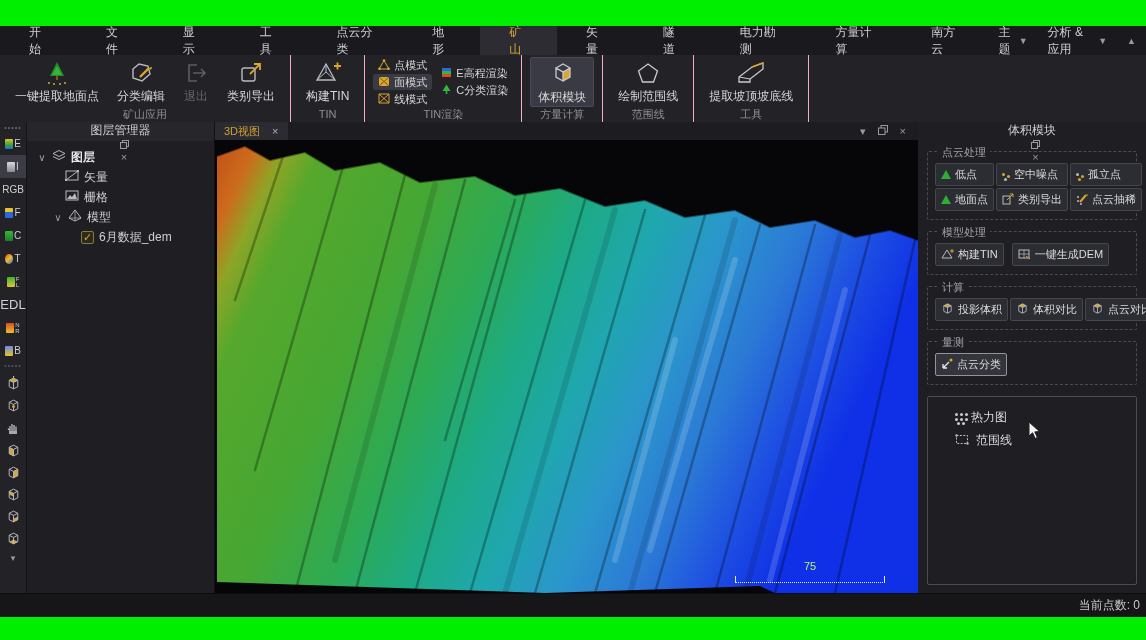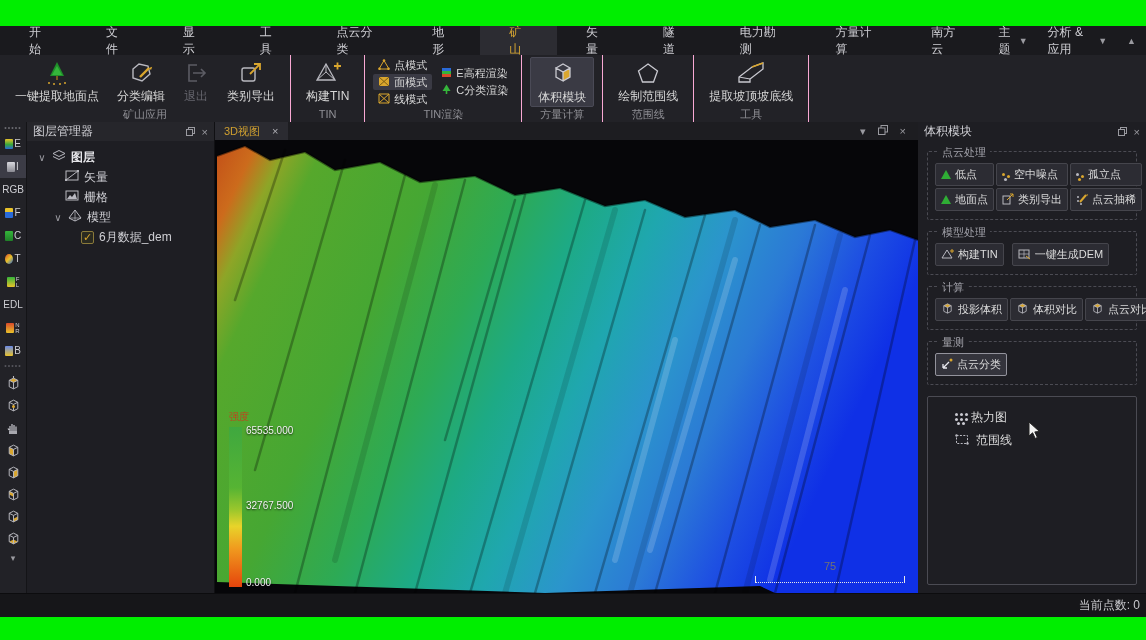--- a/index.html
+++ b/index.html
@@ -51,21 +51,21 @@
   .lt.selected { background:#3c3c46; }
   .mini { width:8px; height:10px; border-radius:1px; flex:none; }
   .st { font-size:6px; line-height:6px; text-align:center; }
   .cubes { display:flex; flex-direction:column; gap:5px; margin-top:6px; align-items:center; }
   .sep-dots { color:#55555c; font-size:7px; line-height:8px; letter-spacing:1px; }
 
   
   #layer-panel { width:188px; background:#1e1e23; border-right:1px solid #101013;
     display:flex; flex-direction:column; }
   .panel-title { height:19px; display:flex; align-items:center; padding:0 6px;
-    background:#26262b; font-size:12px; color:#cfcfd4; }
+    background:#26262b; font-size:12px; color:#cfcfd4;flex-direction:column; }
   .panel-title .t-spacer { flex:1; }
   .ticon { color:#9a9aa0; font-size:11px; margin-left:7px; cursor:default; }
   .tree { padding:6px 4px; font-size:12px; }
   .trow { display:flex; align-items:center; height:20px; gap:5px; color:#cfcfd4; }
   .chev { color:#9a9aa0; font-size:10px; width:10px; text-align:center; }
   .ind1 { padding-left:6px; } .ind2 { padding-left:34px; } .ind3 { padding-left:22px; } .ind4 { padding-left:50px; }
   .bold { font-weight:bold; color:#e6e6ea; }
   .cbx { width:13px; height:13px; border:1px solid #8a7a3a; background:#2a2a20;
     color:#d9a62e; font-size:11px; line-height:11px; text-align:center; border-radius:2px; }
 
@@ -84,21 +84,21 @@
   #legend { position:absolute; left:14px; top:270px; font-size:10px; color:#f2f2f2; }
   #legend-title { color:#c2401f; font-size:10px; margin-bottom:3px; }
   .lgd-row { display:flex; }
   .lgd-bar { width:13px; height:160px;
     background:linear-gradient(180deg,#3fa83f 0%,#56b433 38%,#9cc72c 52%,#e8d42a 62%,#f09a1e 76%,#e5440c 100%); }
   .lgd-vals { position:relative; width:70px; margin-left:4px; }
   .lgd-vals span { position:absolute; left:0; text-shadow:0 1px 2px rgba(0,0,0,.8); }
   .lv-top { top:-2px; } .lv-mid { top:73px; } .lv-bot { top:150px; }
 
   
-  #scalebar { position:absolute; left:540px; bottom:10px; width:150px; height:20px; color:#737373; }
+  #scalebar { position:absolute; left:520px; bottom:10px; width:150px; height:20px; color:#bef264; }
   #scalebar .line { position:absolute; bottom:0; left:0; right:0; border-bottom:1px dotted #e8e8e8; }
   #scalebar .tick { position:absolute; bottom:0; width:1px; height:7px; background:#e8e8e8; }
   #scalebar .tick.r { right:0; }
   #scalebar .s-label { position:absolute; left:50%; transform:translateX(-50%); top:-3px; font-size:11px; }
 
   
   #right-panel { width:228px; background:#1e1e23; display:flex; flex-direction:column; }
   #rp-body { flex:1; padding:10px 9px 8px 9px; display:flex; flex-direction:column; }
   .gsec { position:relative; border:1px dashed #4b4b53; border-radius:2px;
     padding:11px 7px 8px 7px; margin-bottom:11px; }
@@ -363,21 +363,21 @@
     </div>
     <div class="lt">
       <span class="mini" style="border-radius:50%;background:linear-gradient(135deg,#d94a2a,#e8c22a 50%,#2a6ad8)"></span>
       <span>T</span>
     </div>
     <div class="lt">
       <span class="mini" style="background:linear-gradient(180deg,#35b53b,#e8c22a)"></span>
       <span class="st"><span>F</span><br><span>L</span></span>
     </div>
     <div class="lt">
-      <span style="font-size:10px">EDL</span>
+      <span style="font-size:13px">EDL</span>
     </div>
     <div class="lt">
       <span class="mini" style="background:linear-gradient(180deg,#d94a2a,#e8c22a)"></span>
       <span class="st"><span>N</span><br><span>R</span></span>
     </div>
     <div class="lt">
       <span class="mini" style="background:linear-gradient(180deg,#6a8ae8,#e8c22a)"></span>
       <span>B</span>
     </div>
     <div class="sep-dots">•••••</div>
@@ -525,31 +525,20 @@
             <path d="M520,80 L415,453"></path>
             <path d="M625,95 L530,453"></path>
         </g>
         <g stroke="rgba(255,255,255,0.16)" stroke-width="6" stroke-linecap="round" fill="none">
           <path d="M520,120 L435,410"></path>
             <path d="M630,150 L555,440"></path>
             <path d="M460,200 L400,420"></path>
         </g>
       </svg>
 
-      <div id="legend">
-        <div id="legend-title">强度</div>
-        <div class="lgd-row">
-          <div class="lgd-bar"></div>
-          <div class="lgd-vals">
-            <span class="lv-top">65535.000</span>
-            <span class="lv-mid">32767.500</span>
-            <span class="lv-bot">0.000</span>
-          </div>
-        </div>
-      </div>
 
       <div id="scalebar">
         <span class="s-label">75</span>
         <span class="line"></span>
         <span class="tick"></span>
         <span class="tick r"></span>
       </div>
     </div>
   </div>
 

